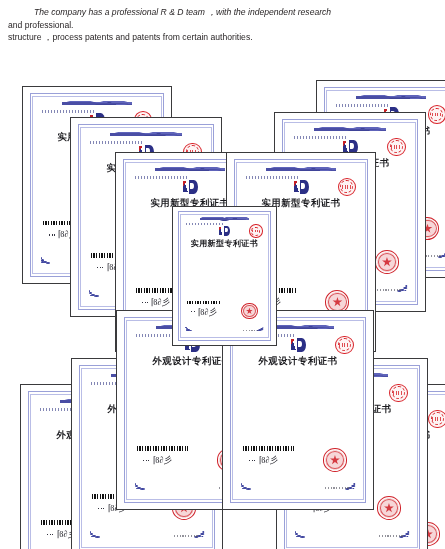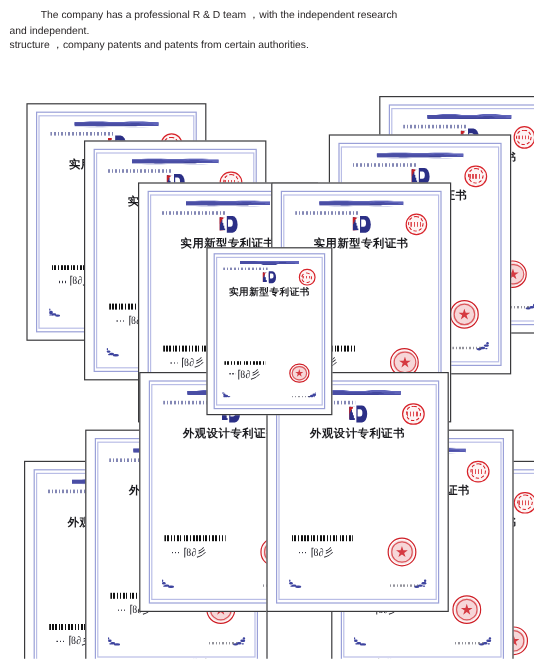--- a/index.html
+++ b/index.html
@@ -9,21 +9,21 @@
     overflow:hidden;position:relative;
   }
 
   
   #header-text{
     position:absolute;left:0;top:6px;width:445px;
     padding:0 8px;box-sizing:border-box;
     font-size:8.6px;line-height:12.6px;color:#231f20;
   }
   #header-text p{margin:0;}
-  .indent{text-indent:26px;}
+  .indent{text-indent:26px;font-style:italic;}
 
   
   #board{position:absolute;left:0;top:0;width:445px;height:549px;}
 
   .cert{
     position:absolute;
     background:#ffffff;
     border:1.1px solid #3a3a3c;
     box-sizing:border-box;
     overflow:hidden;
@@ -189,22 +189,22 @@
     position:absolute;right:4%;bottom:0.5%;width:22%;height:1.1%;
     background:repeating-linear-gradient(90deg,#4a4a58 0 1.2px,transparent 1.2px 2.8px);
     opacity:.6;
   }
 </style>
 </head>
 <body>
 
 <div id="header-text">
   <p class="indent">The company has a professional R &amp; D team ，with the independent research</p>
-  <p>and  independent.</p>
-  <p>structure ，company  patents and patents from certain authorities.</p>
+  <p>and  professional.</p>
+  <p>structure ，process  patents and patents from certain authorities.</p>
 </div>
 
 <div id="board">
     <div class="cert" style="left: 22px; top: 86px; width: 150px; height: 198px; z-index: 1;">
       <div class="frame">
         <div class="inner">
           <div class="band"></div>
           <div class="code"></div>
           <div class="logo">
             <span class="ray"></span>

